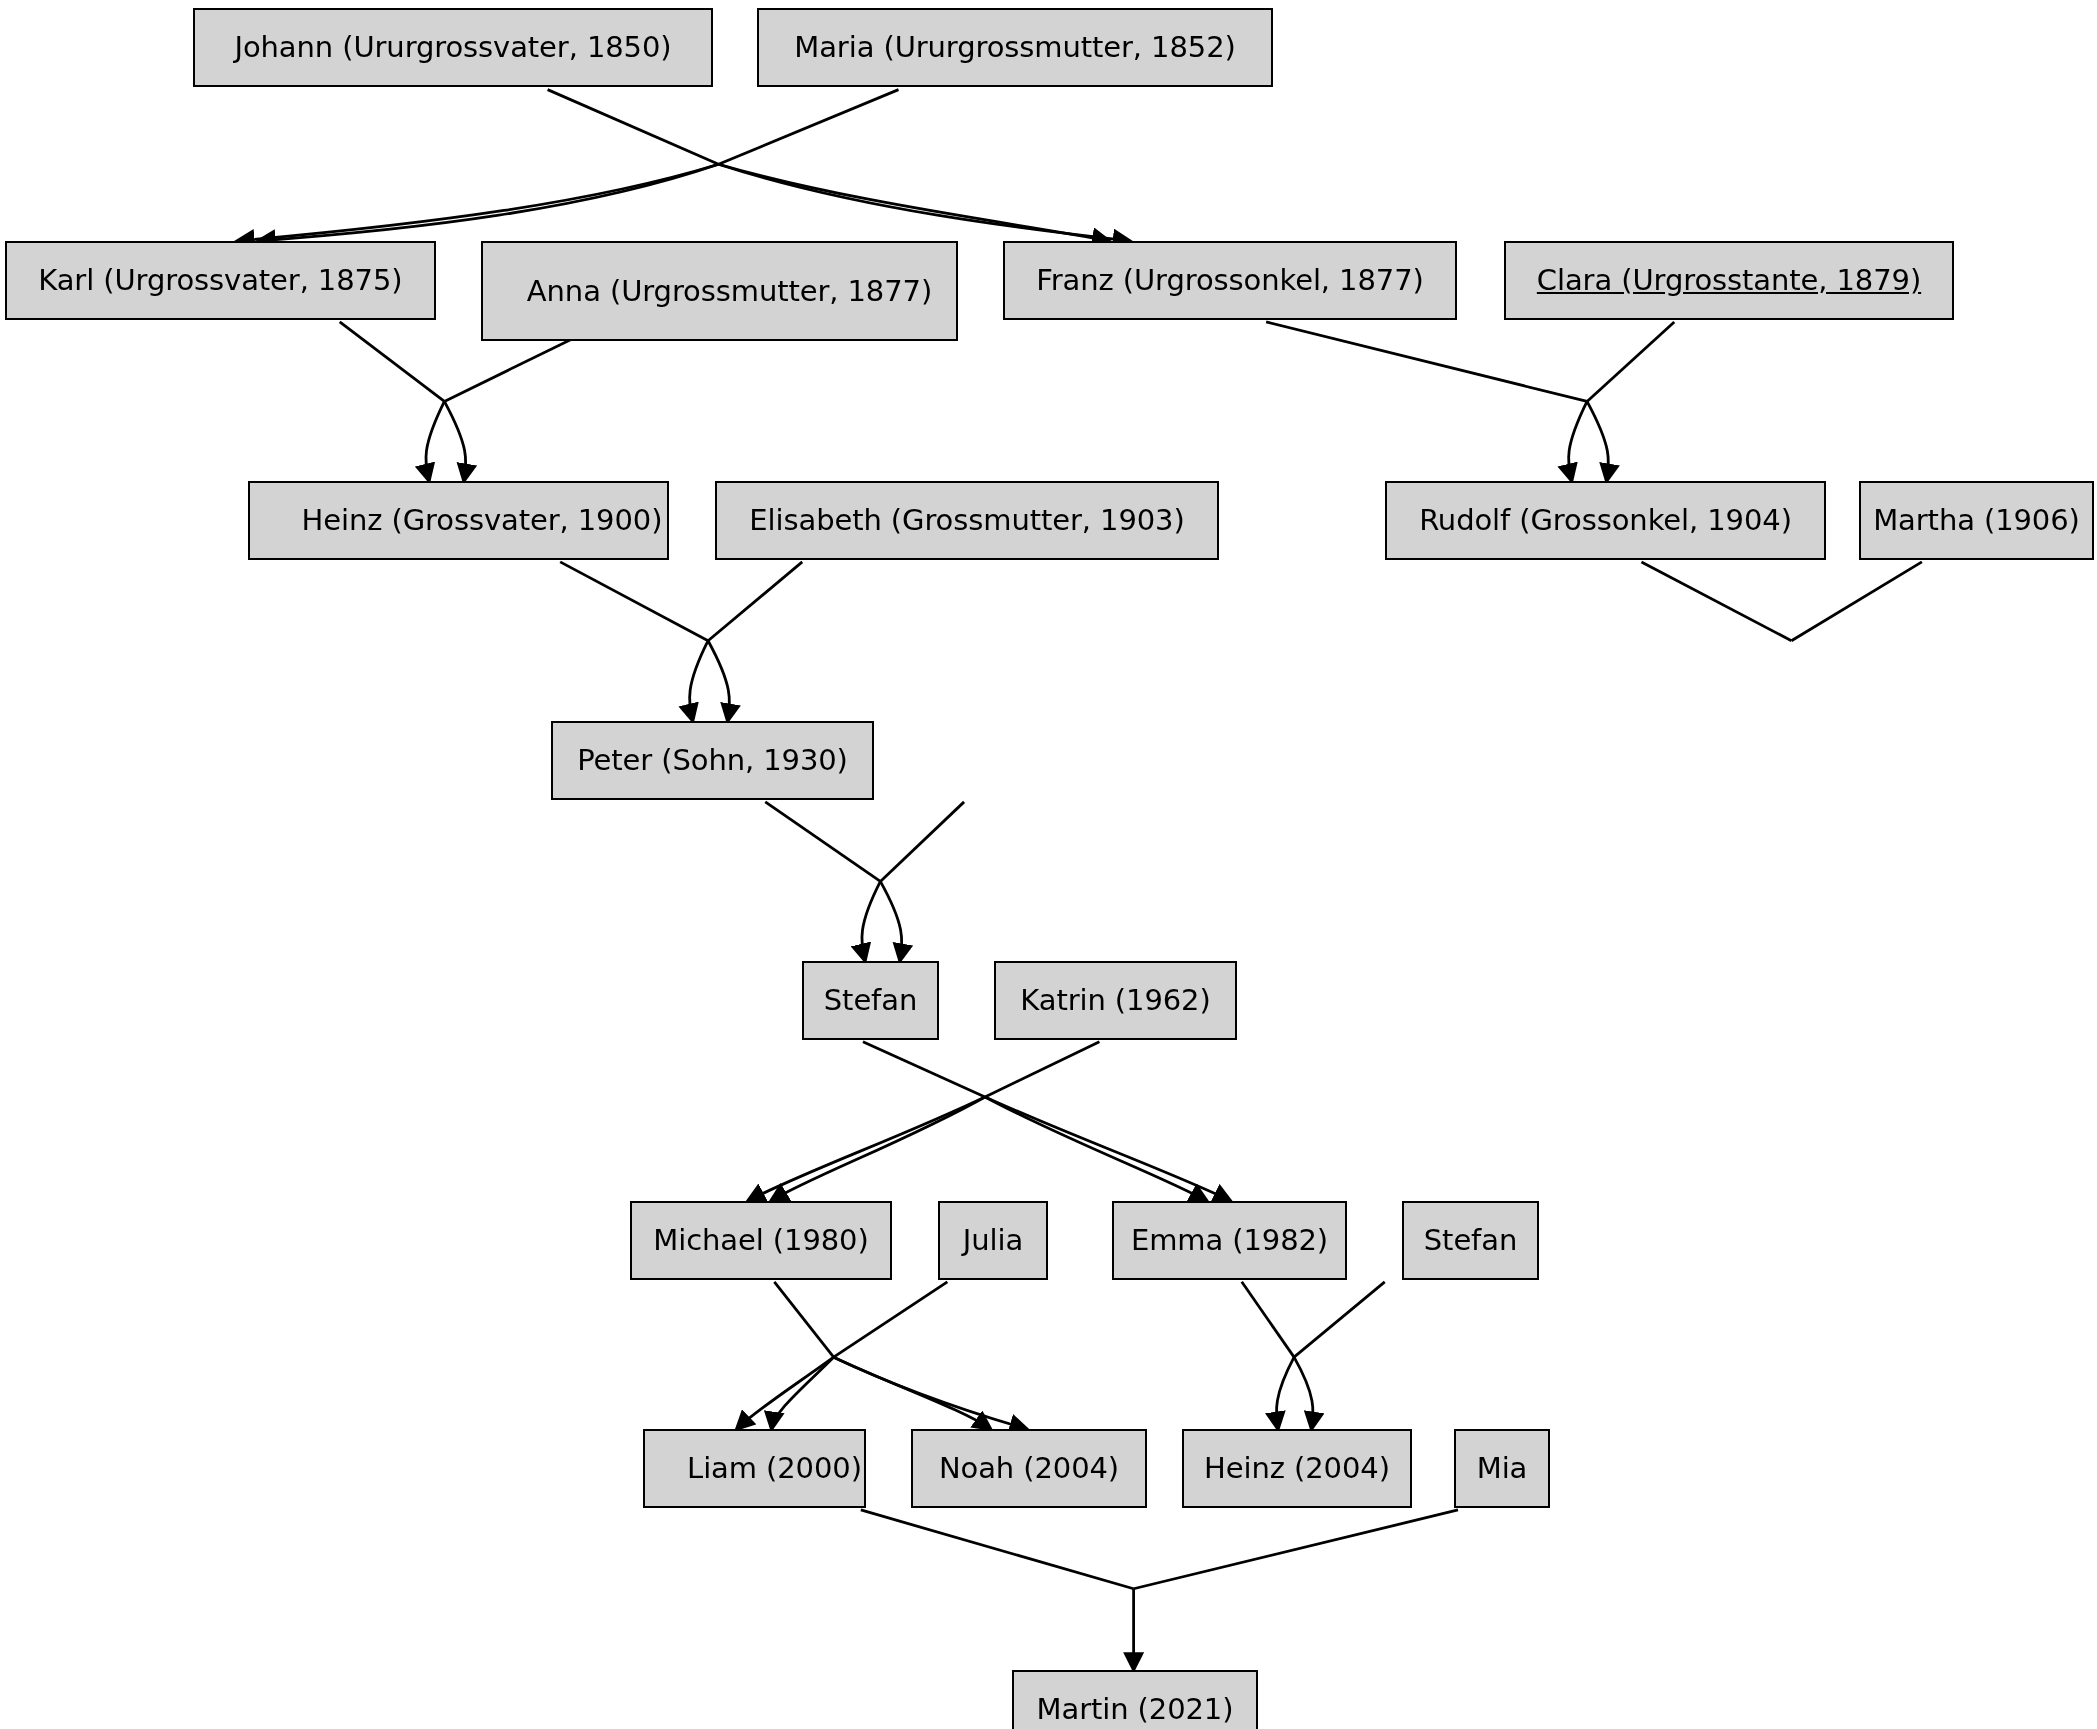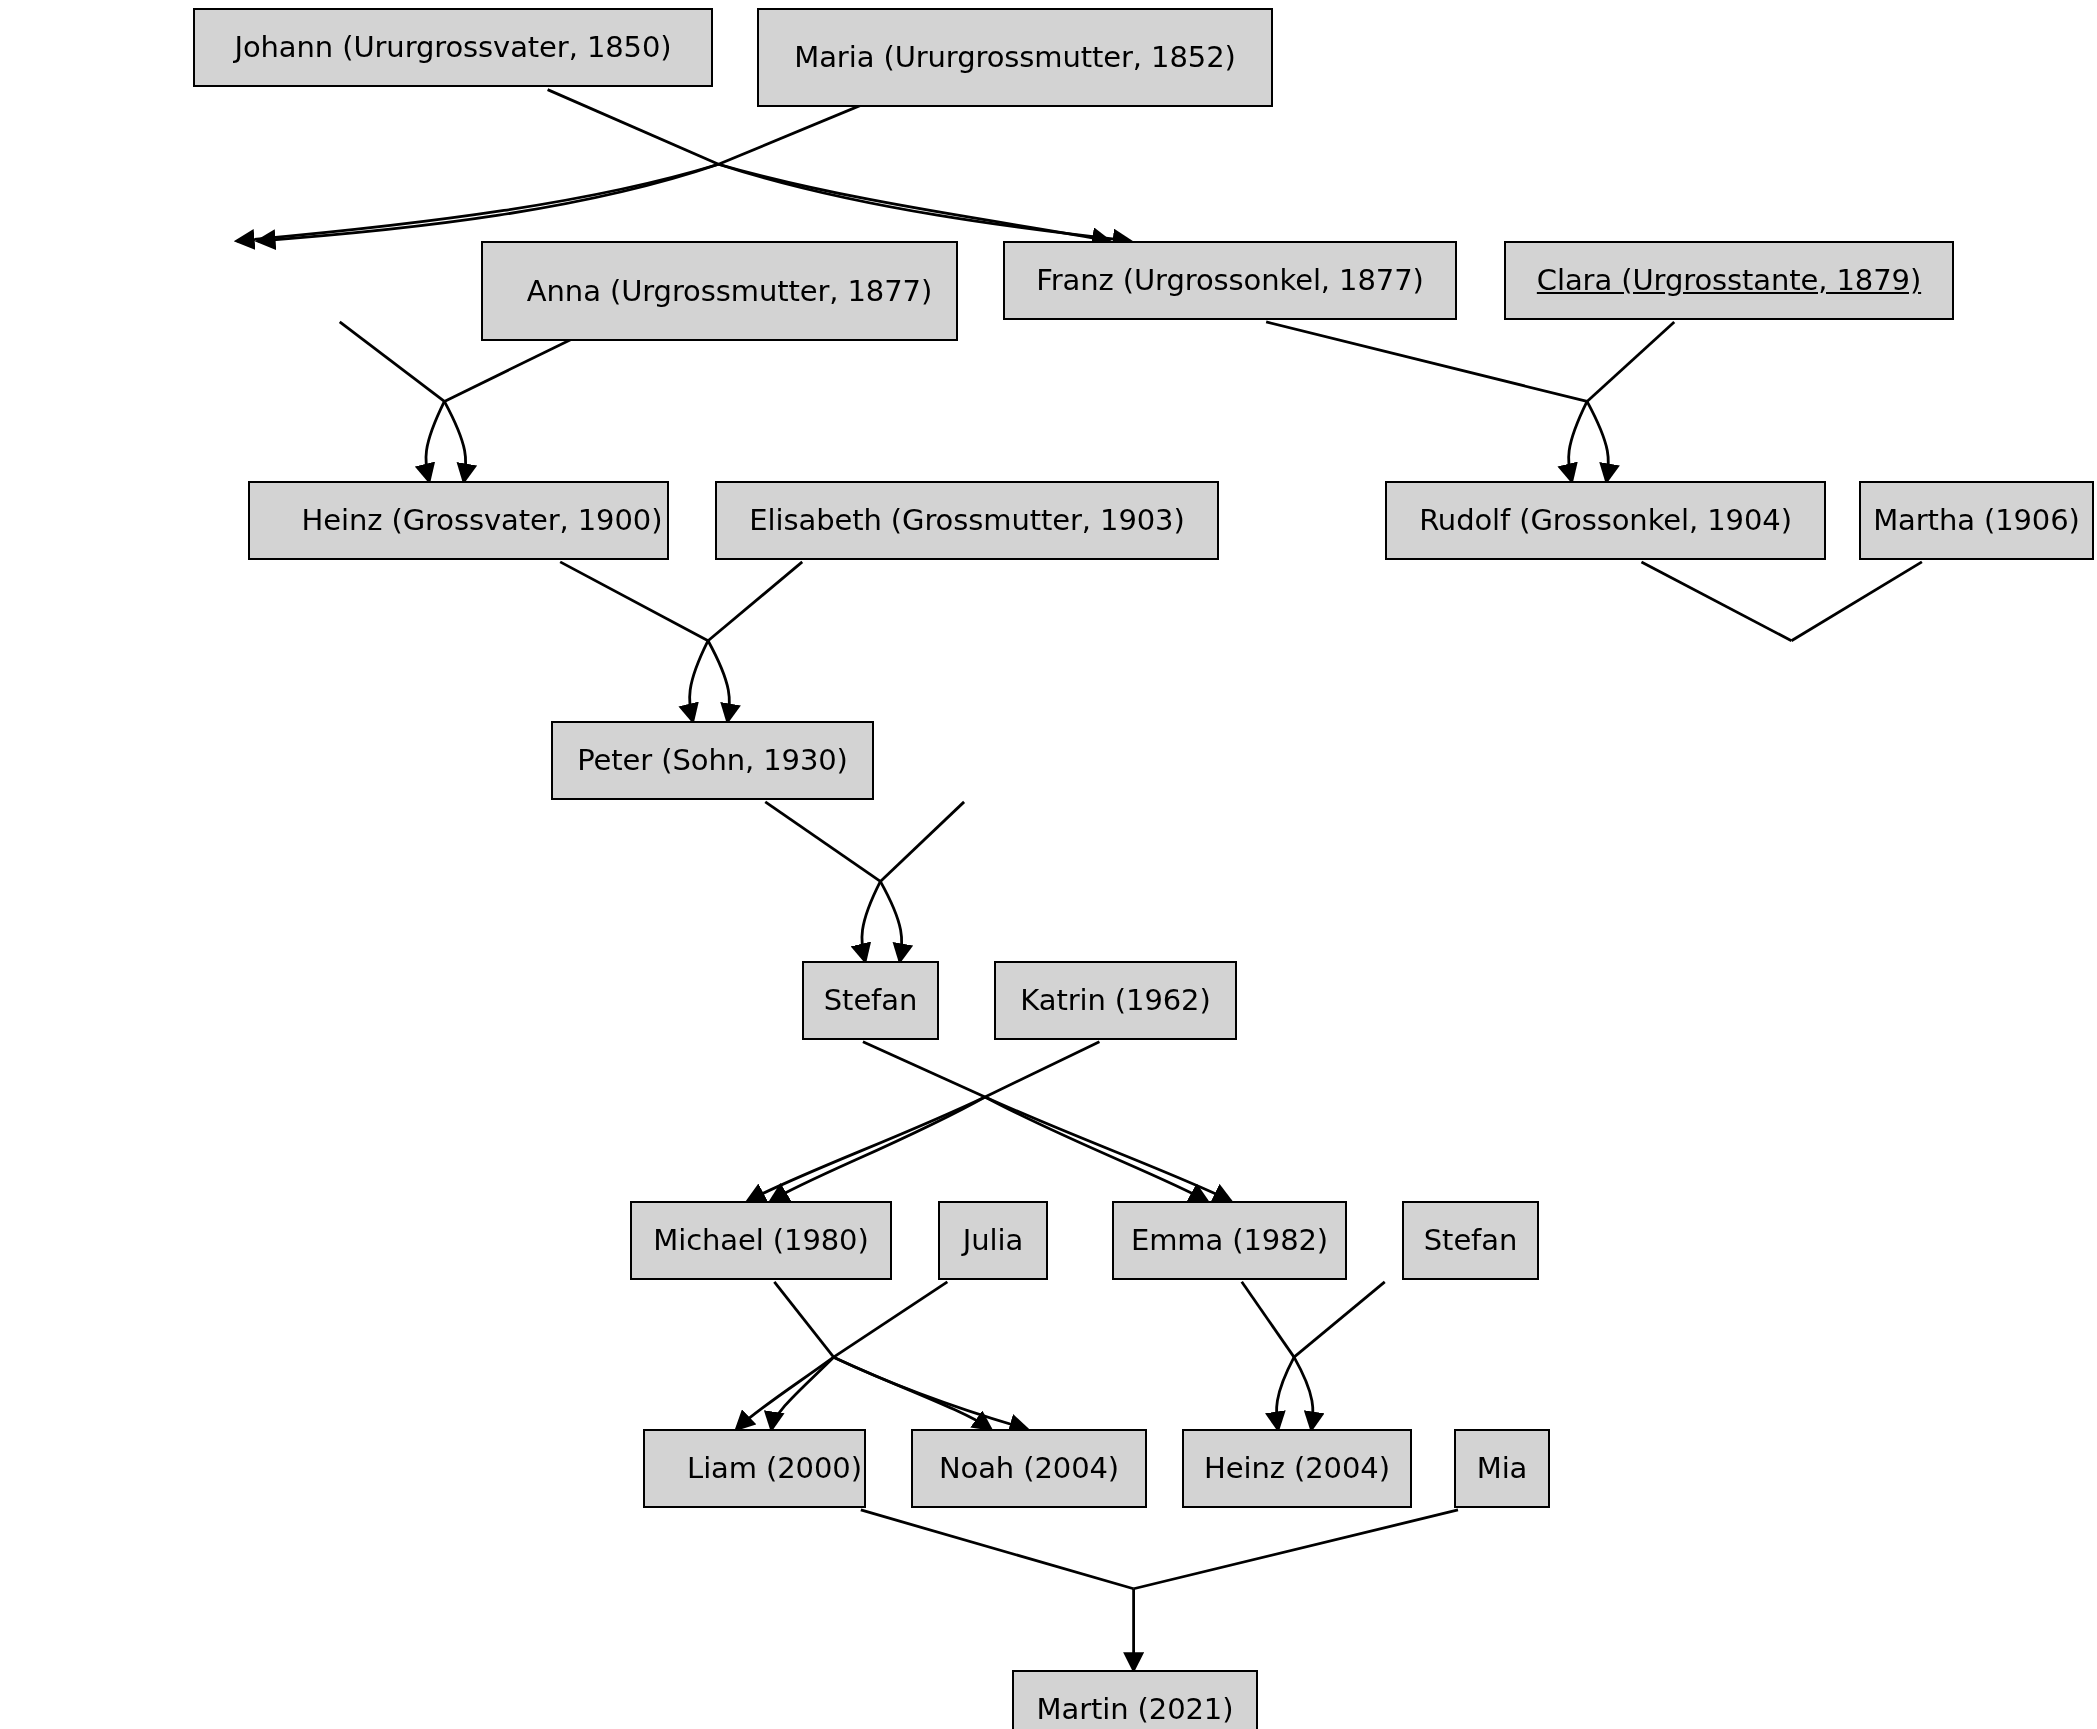--- a/index.html
+++ b/index.html
@@ -170,24 +170,27 @@
       <g>
         <path d="M 1625 2277 L 1625 2393" marker-end="url(#arrow)"></path>
       </g>
 
     </g>
   </svg>
 
   <div class="node-box" style="left:193px;top:8.4px;width:520px;height:79px;">
     <span class="node-label">Johann (Ururgrossvater, 1850)</span>
   </div>
-  <div class="node-box" style="left:757px;top:8.4px;width:516px;height:99px;">
+  <div class="node-box" style="left:757px;top:8.4px;width:516px;height:79px;">
     <span class="node-label">Maria (Ururgrossmutter, 1852)</span>
   </div>
 
+  <div class="node-box" style="left:4.9px;top:241px;width:431px;height:79px;">
+    <span class="node-label">Karl (Urgrossvater, 1875)</span>
+  </div>
   <div class="node-box" style="left:481px;top:241px;width:477px;height:100px;padding-left:20px;">
     <span class="node-label">Anna (Urgrossmutter, 1877)</span>
   </div>
   <div class="node-box" style="left:1003px;top:241px;width:454px;height:79px;">
     <span class="node-label">Franz (Urgrossonkel, 1877)</span>
   </div>
   <div class="node-box" style="left:1504px;top:241px;width:450px;height:79px;text-decoration:underline;">
     <span class="node-label">Clara (Urgrosstante, 1879)</span>
   </div>
 

